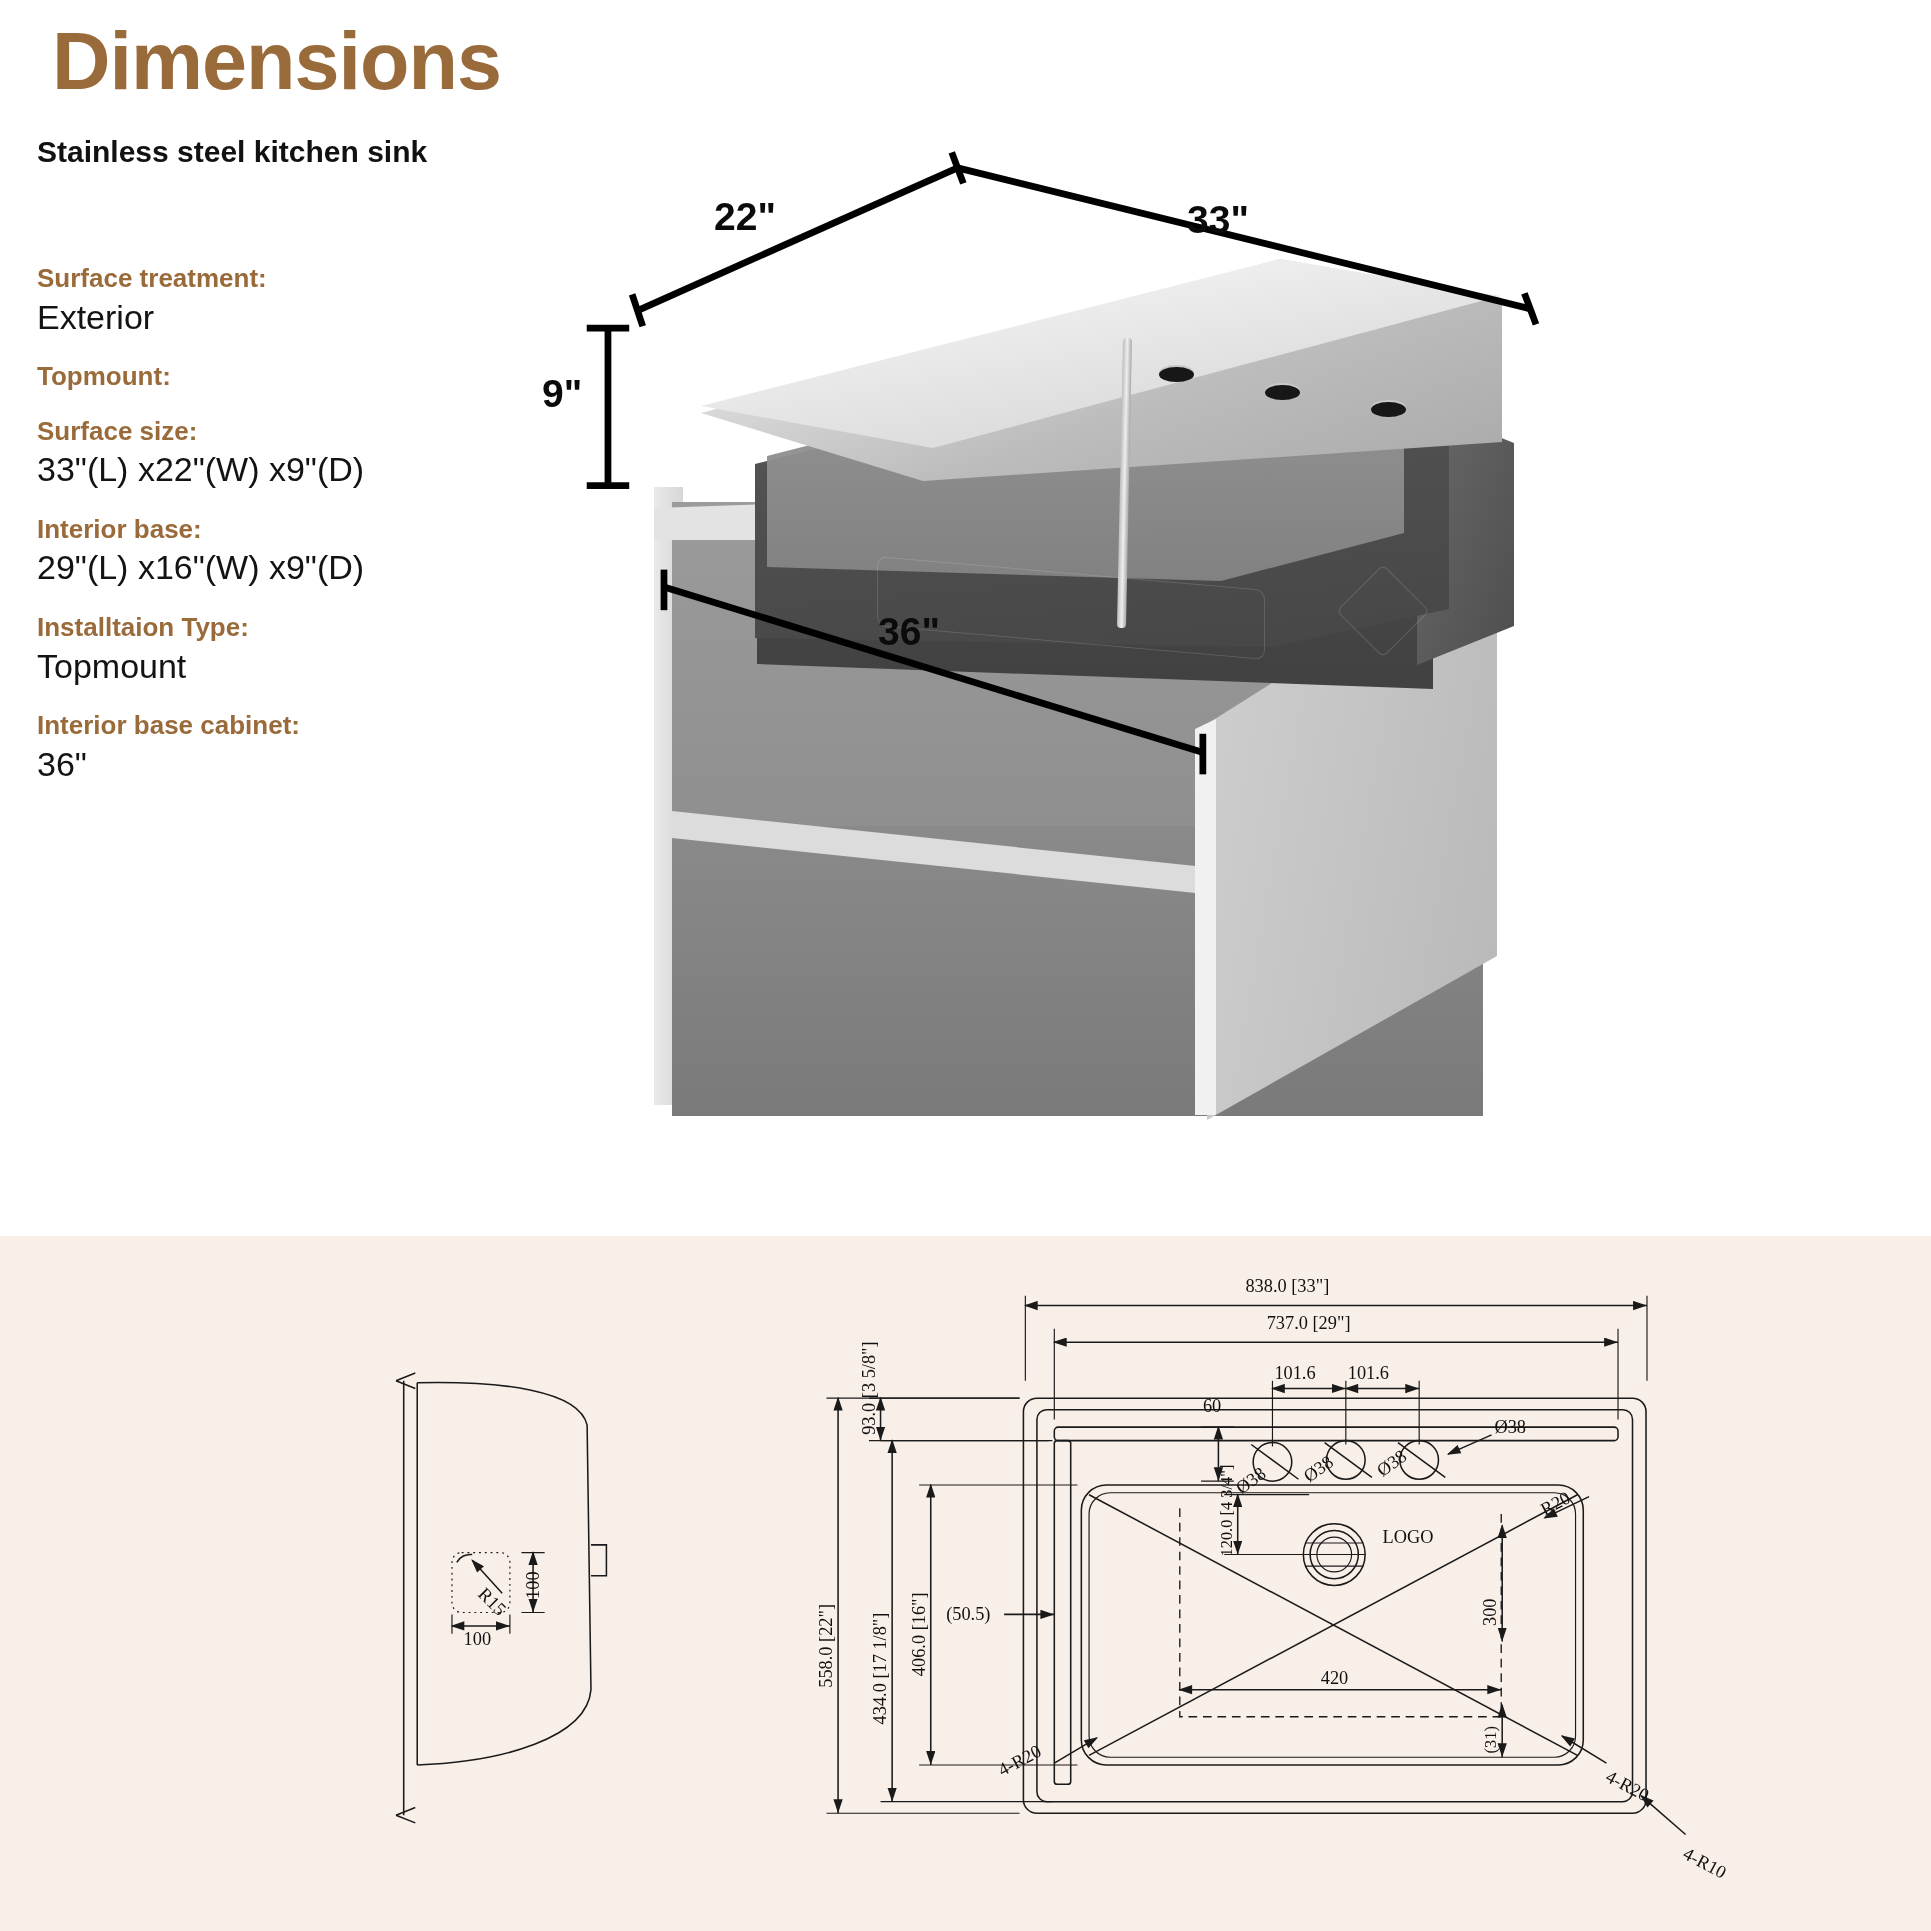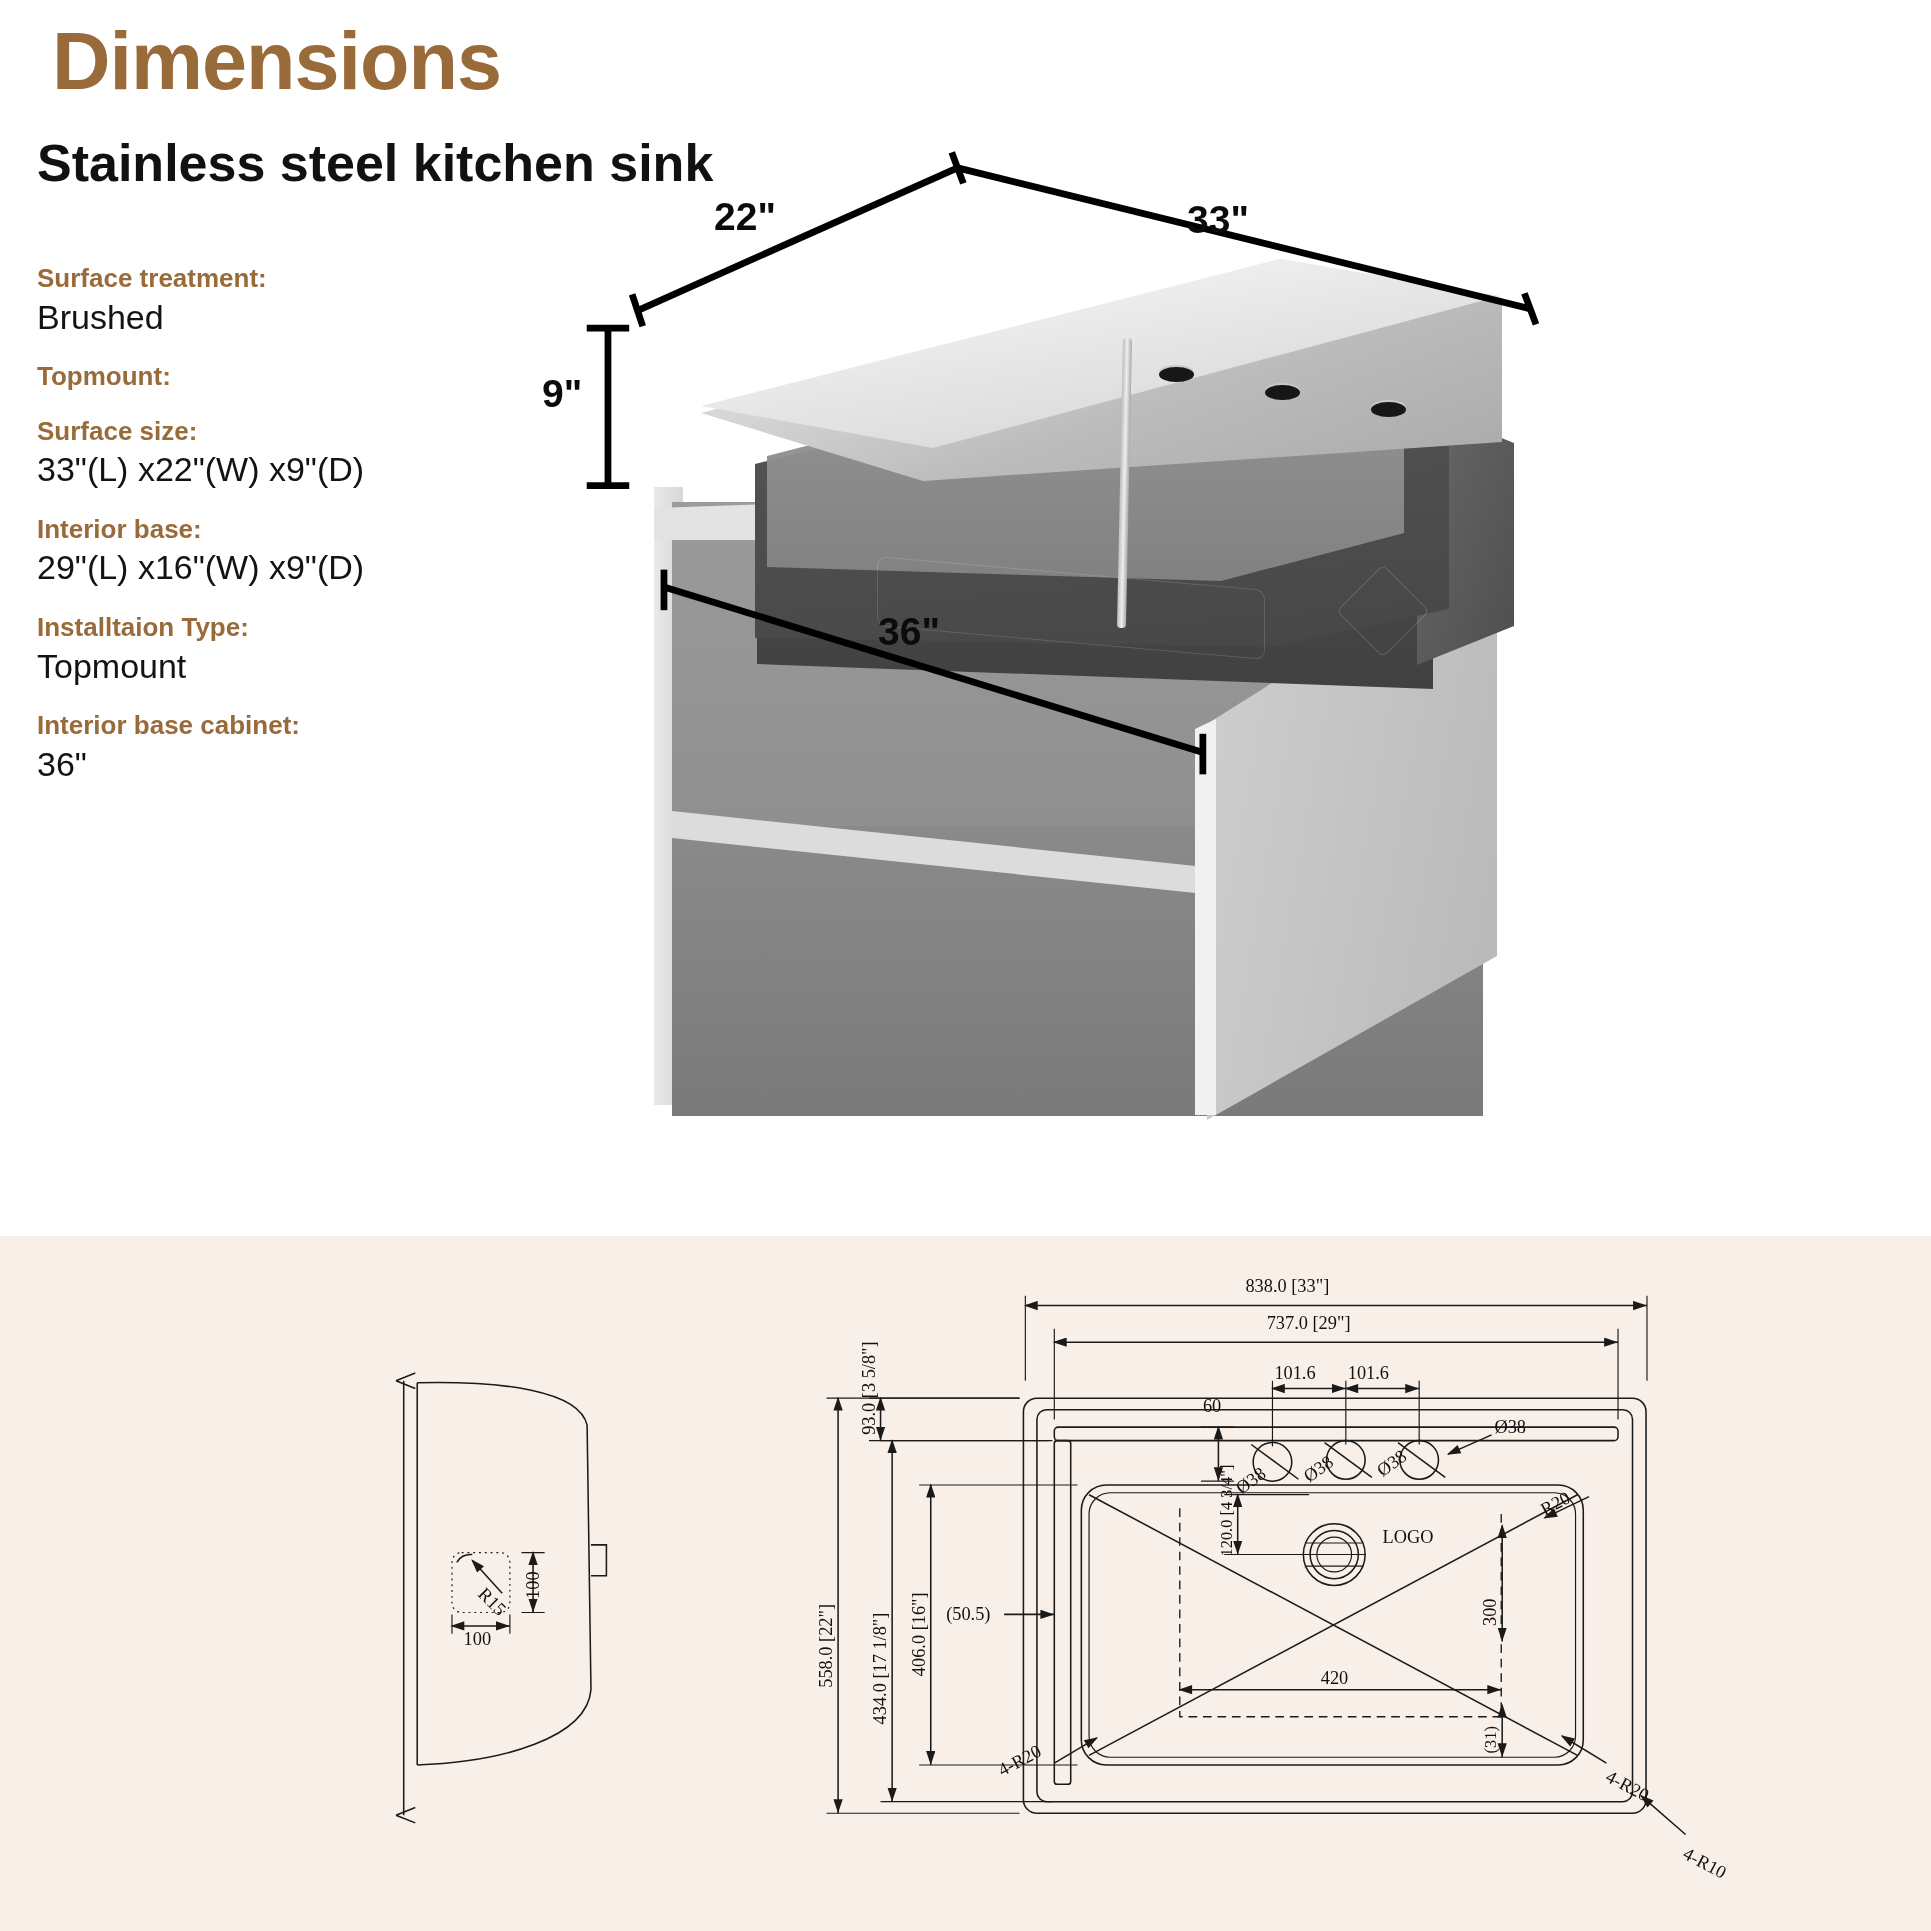--- a/index.html
+++ b/index.html
@@ -15,21 +15,21 @@
   
   #top-section{position:absolute;left:0;top:0;width:1931px;height:1236px;background:#ffffff;overflow:hidden;}
 
   #page-title{
     position:absolute;left:52px;top:21px;
     font-size:81px;font-weight:bold;letter-spacing:-1px;
     color:#9a6b3a;line-height:1;
   }
   #page-subtitle{
     position:absolute;left:37px;top:137px;
-    font-size:52px;font-weight:bold;color:#111111;line-height:1;
+    font-size:30px;font-weight:bold;color:#111111;line-height:1;
   }
 
   .spec-list{position:absolute;left:37px;top:263px;width:618px;}
   .spec-item{margin-bottom:23px;}
   .spec-label{
     font-size:26px;font-weight:bold;color:#9a6b3a;
     line-height:1.22;margin-bottom:1.9px;
   }
   .spec-value{
     font-size:34px;color:#131313;line-height:1.22;
@@ -148,21 +148,21 @@
 <div class="page">
 
   <div id="top-section">
 
     <div id="page-title">Dimensions</div>
     <div id="page-subtitle">Stainless steel kitchen sink</div>
 
     <div class="spec-list">
       <div class="spec-item">
         <div class="spec-label">Surface treatment:</div>
-        <div class="spec-value">Brushed</div>
+        <div class="spec-value">Exterior</div>
       </div>
       <div class="spec-item">
         <div class="spec-label">Topmount:</div>
       </div>
       <div class="spec-item">
         <div class="spec-label">Surface size:</div>
         <div class="spec-value">33"(L) x22"(W) x9"(D)</div>
       </div>
       <div class="spec-item">
         <div class="spec-label">Interior base:</div>

